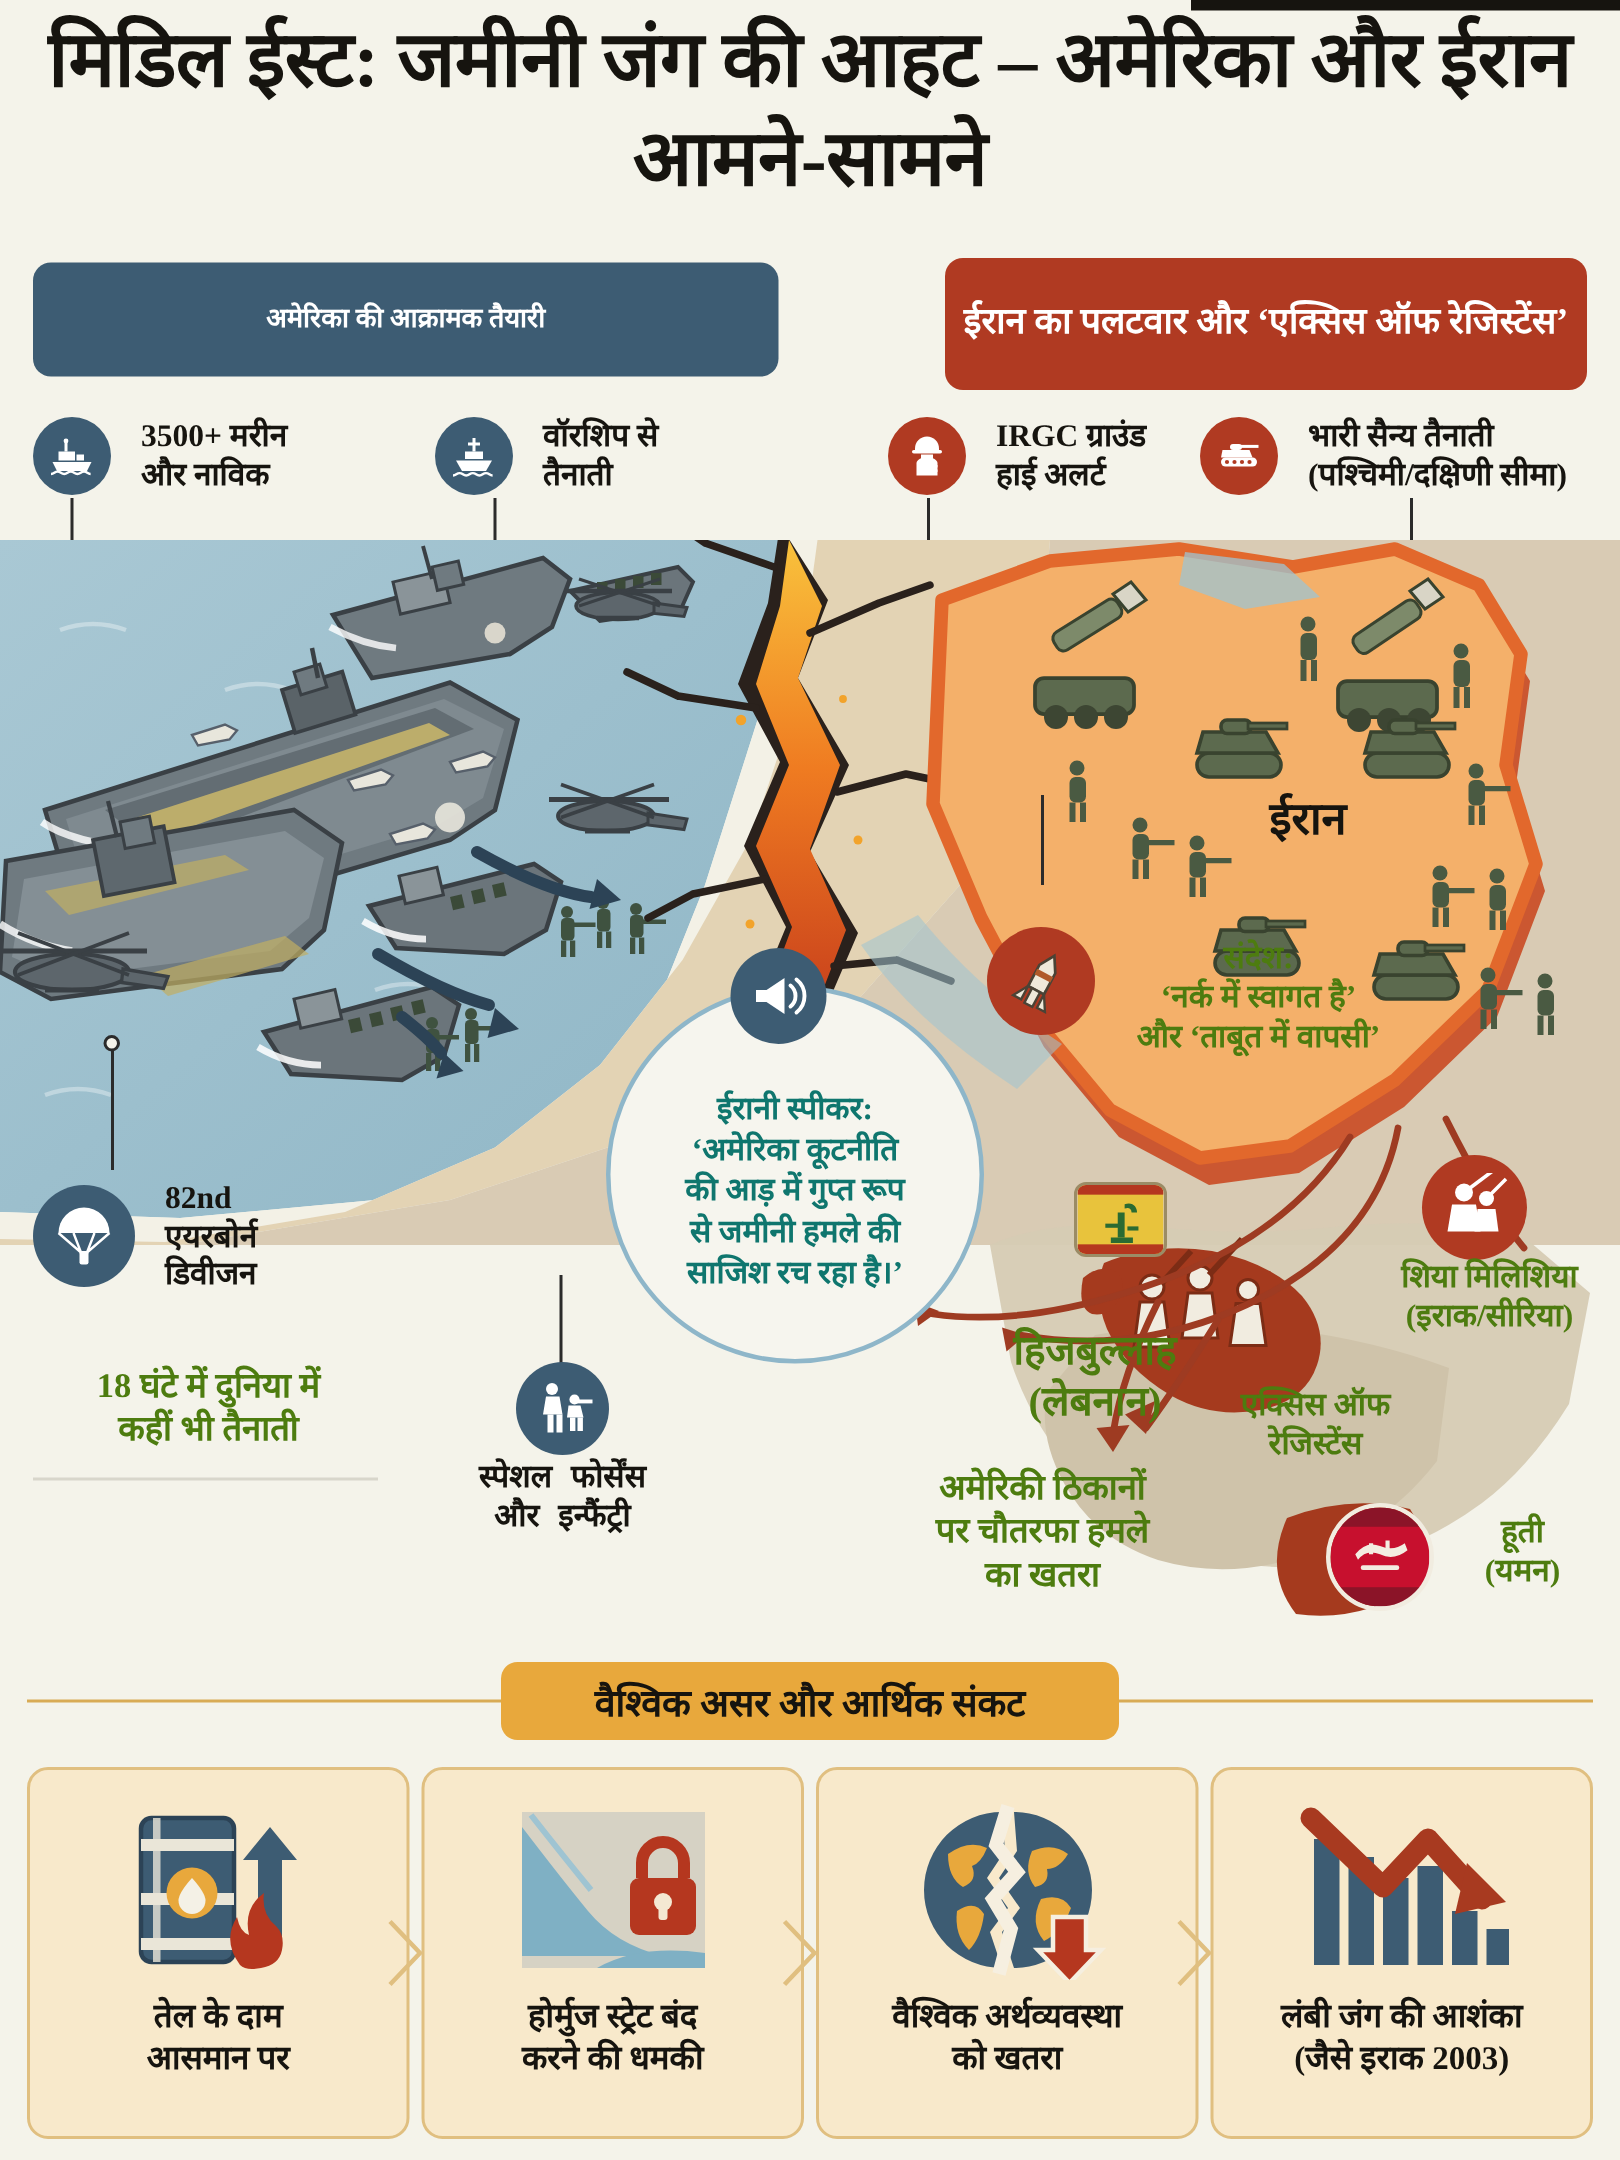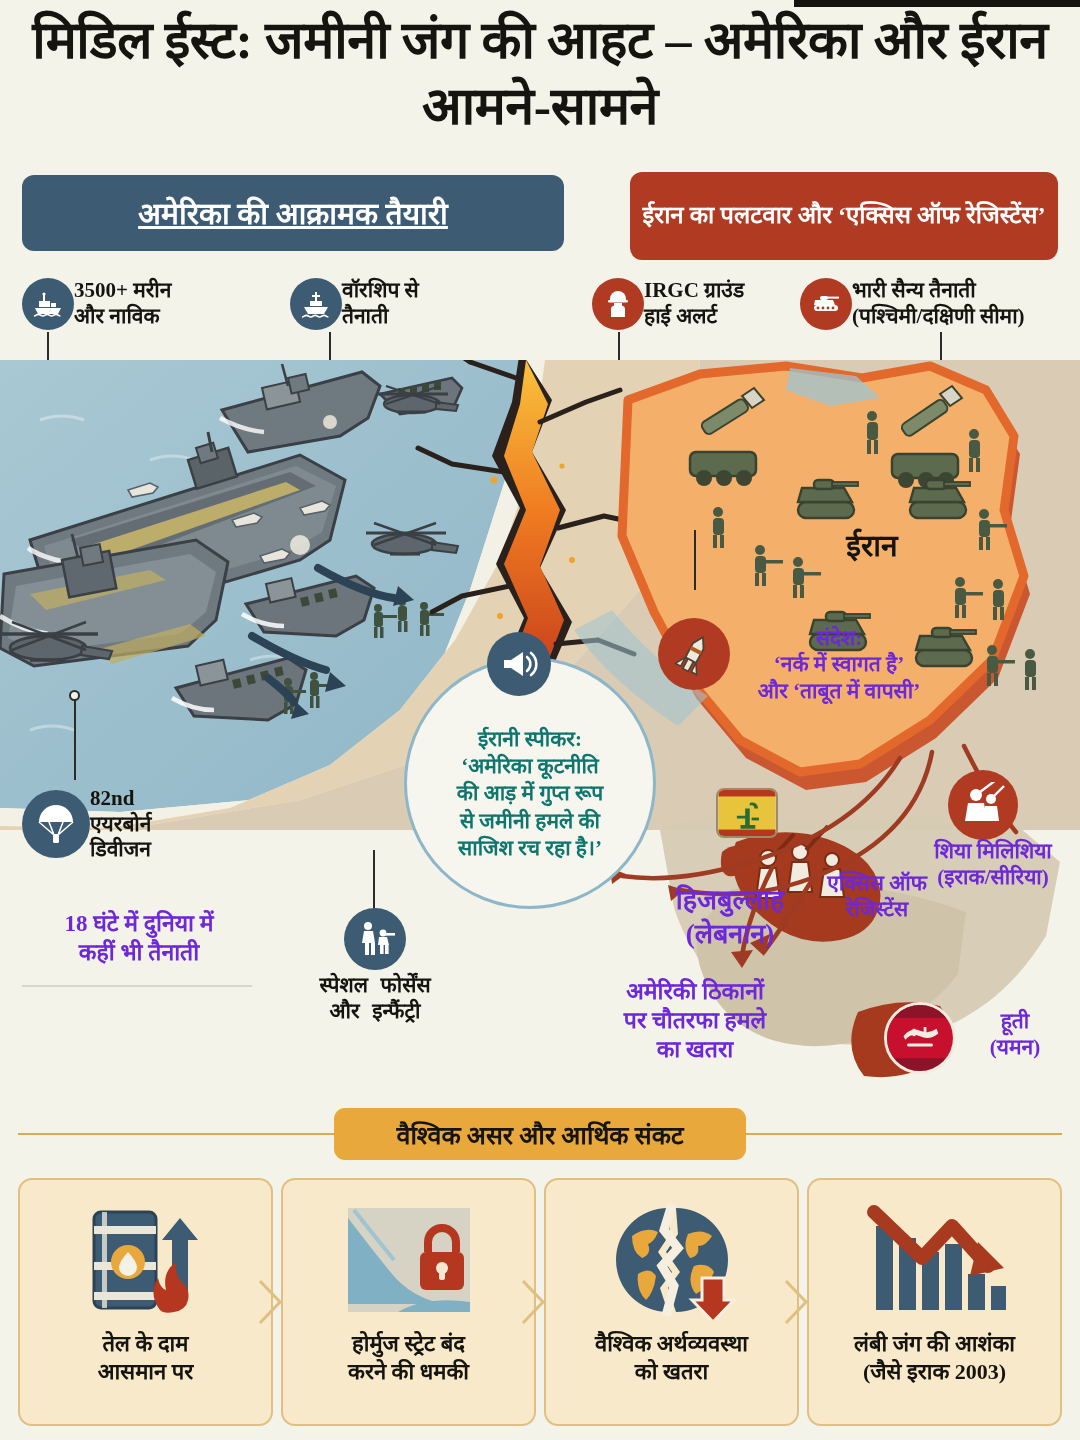--- a/index.html
+++ b/index.html
@@ -37,30 +37,30 @@
     position: absolute;
     border-radius: 12px;
     color: #fff;
     font-family: "Liberation Serif", "DejaVu Serif", serif;
     font-weight: 700;
     text-align: center;
     display: flex; align-items: center; justify-content: center;
     line-height: 1.3;
   }
   #banner-us {
-    left: 22px; top: 175px; width: 542px; height: 76px;
-    background: #3d5c73; font-size: 30px; text-decoration: underline;
+    left: 22px; top: 175px; width: 497px; height: 76px;
+    background: #3d5c73; font-size: 18px;
   }
   #banner-iran {
     left: 630px; top: 172px; width: 428px; height: 88px;
     background: #b03a22; font-size: 24px;
   }
 
   
-  .pin { position: absolute; display: flex; align-items: center; gap: 0; }
+  .pin { position: absolute; display: flex; align-items: center; gap: 20px; }
   .pin.stacked { flex-direction: column; gap: 4px; }
   .pin-circle {
     width: 52px; height: 52px; border-radius: 50%;
     display: flex; align-items: center; justify-content: center;
     flex: 0 0 auto;
   }
   .pin-circle.blue { background: #3d5c73; }
   .pin-circle.red  { background: #b03a22; }
   .pin-circle svg { display: block; }
   .pin-text {
@@ -83,34 +83,34 @@
   #stage {
     position: absolute; left: 0; top: 360px; width: 1080px; height: 740px;
     overflow: hidden;
   }
   #stage svg { display: block; }
 
   
   .stage-text {
     position: absolute;
     font-family: "Liberation Serif", "DejaVu Serif", serif;
-    font-weight: 700; color: #6d28d9;
+    font-weight: 700; color: #4d7c0f;
     white-space: pre-line; line-height: 1.25;
   }
   #txt-18hr { left: 14px; top: 910px; width: 250px; text-align: center; font-size: 23px; }
   .divider {
     position: absolute; left: 22px; top: 985px; width: 230px; height: 2px;
     background: #d8d6cb;
   }
   #txt-pentagon { left: 14px; top: 1010px; width: 250px; text-align: center; font-size: 23px; }
 
   #txt-message { left: 714px; top: 625px; width: 250px; text-align: center; font-size: 21px; }
   #txt-hezb    { left: 650px; top: 884px; width: 160px; text-align: center; font-size: 27px; }
   #txt-shia    { left: 905px; top: 838px; width: 176px; text-align: center; font-size: 21px; }
-  #txt-axis    { left: 788px; top: 870px; width: 178px; text-align: center; font-size: 21px; }
+  #txt-axis    { left: 788px; top: 923px; width: 178px; text-align: center; font-size: 21px; }
   #txt-uststrike { left: 580px; top: 978px; width: 230px; text-align: center; font-size: 23px; }
   #txt-houthi  { left: 955px; top: 1008px; width: 120px; text-align: center; font-size: 21px; }
 
   
   #bubble {
     position: absolute; left: 404px; top: 657px;
     width: 252px; height: 252px; border-radius: 50%;
     background: #f6f5ee; border: 3px solid #8eb6c9;
     display: flex; align-items: center; justify-content: center;
     padding: 18px 12px 10px;

